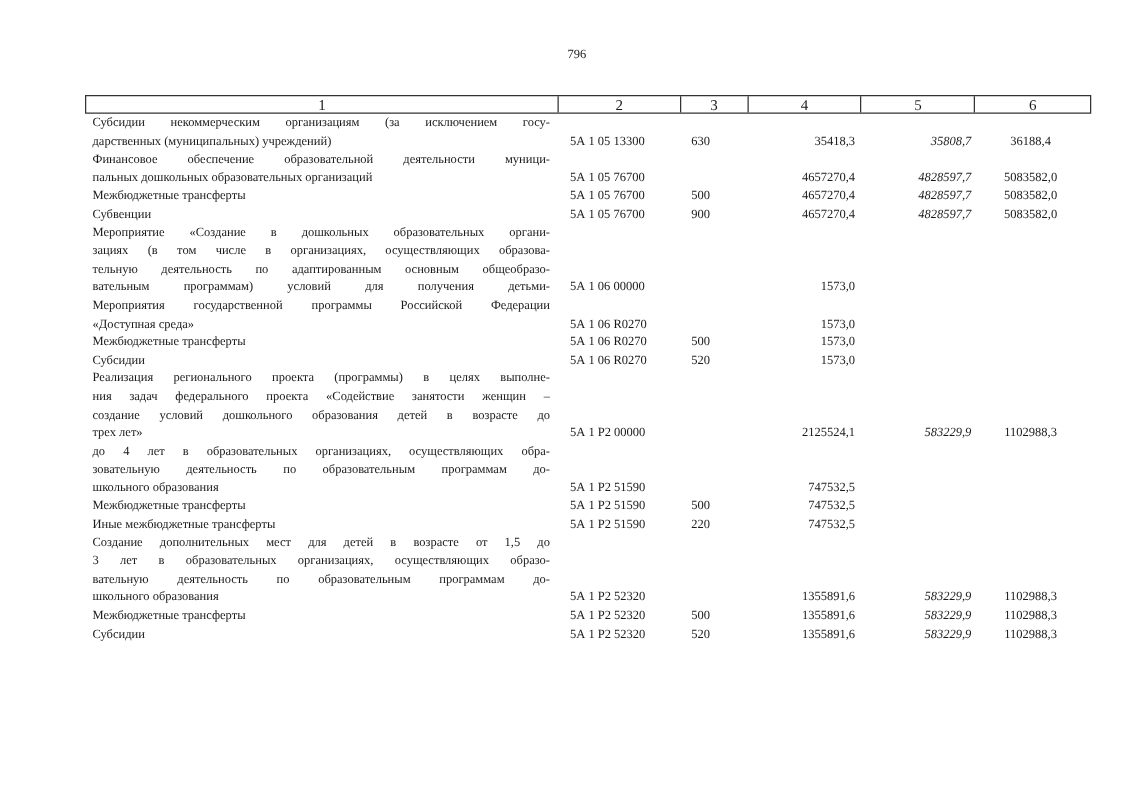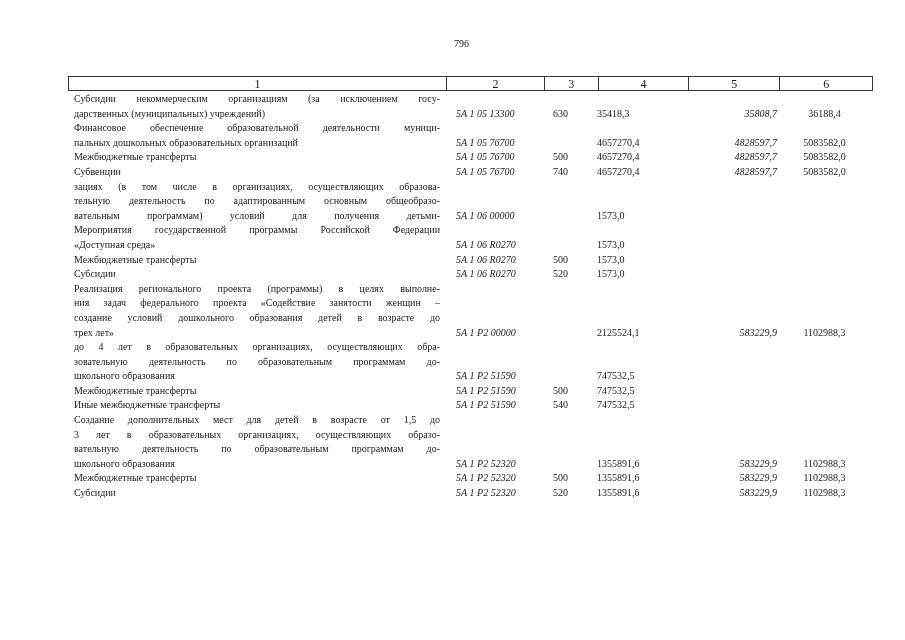--- a/index.html
+++ b/index.html
@@ -11,23 +11,23 @@
   .th { box-sizing: border-box; border-right: 1px solid #333; text-align: center;
         font-size: 12px; line-height: 14px; }
   .th:last-child { border-right: none; }
   .c1 { width: 379px; } .c2 { width: 98px; } .c3 { width: 54px; }
   .c4 { width: 91px; } .c5 { width: 91px; } .c6 { width: 92px; }
   .rows { position: absolute; top: 92px; left: 68px; width: 805px; }
   .row { display: flex; align-items: flex-end; font-size: 10px; line-height: 14.6px; }
   .cell-name { width: 372px; padding-left: 6px; text-align: justify; box-sizing: border-box; }
   .cell-name .line { display: block; text-align: justify; text-align-last: justify; white-space: nowrap; }
   .cell-name .line.last { text-align-last: left; }
-  .cell-code { width: 103px; padding-left: 16px; box-sizing: border-box; white-space: nowrap; font-style: italic; }
+  .cell-code { width: 103px; padding-left: 16px; box-sizing: border-box; white-space: nowrap; }
   .cell-type { width: 54px; padding-left: 10px; box-sizing: border-box; }
-  .cell-v4 { width: 91px; box-sizing: border-box; padding-right: 4px; font-family: Liberation Serif, serif; }
+  .cell-v4 { width: 91px; text-align: right; box-sizing: border-box; padding-right: 4px; font-family: Liberation Serif, serif; }
   .cell-v5 { width: 91px; text-align: right; box-sizing: border-box; padding-right: 2px; font-style: italic; }
   .cell-v6 { width: 91px; text-align: center; box-sizing: border-box; padding-right: 0px; }
 </style>
 </head>
 <body>
 
 <div class="page-number">796</div>
 
 <div class="table-header">
   <div class="th c1">1</div>
@@ -69,27 +69,28 @@
       <div class="cell-type">500</div>
       <div class="cell-v4">4657270,4</div>
       <div class="cell-v5">4828597,7</div>
       <div class="cell-v6">5083582,0</div>
     </div>
     <div class="row">
       <div class="cell-name">
         <span class="line last">Субвенции</span>
       </div>
       <div class="cell-code">5А 1 05 76700</div>
-      <div class="cell-type">740</div>
+      <div class="cell-type">900</div>
       <div class="cell-v4">4657270,4</div>
       <div class="cell-v5">4828597,7</div>
       <div class="cell-v6">5083582,0</div>
     </div>
     <div class="row">
       <div class="cell-name">
+        <span class="line">Мероприятие «Создание в дошкольных образовательных органи-</span>
         <span class="line">зациях (в том числе в организациях, осуществляющих образова-</span>
         <span class="line">тельную деятельность по адаптированным основным общеобразо-</span>
         <span class="line">вательным программам) условий для получения детьми-</span>
       </div>
       <div class="cell-code">5А 1 06 00000</div>
       <div class="cell-type"></div>
       <div class="cell-v4">1573,0</div>
       <div class="cell-v5"></div>
       <div class="cell-v6"></div>
     </div>
@@ -157,21 +158,21 @@
       <div class="cell-type">500</div>
       <div class="cell-v4">747532,5</div>
       <div class="cell-v5"></div>
       <div class="cell-v6"></div>
     </div>
     <div class="row">
       <div class="cell-name">
         <span class="line last">Иные межбюджетные трансферты</span>
       </div>
       <div class="cell-code">5А 1 Р2 51590</div>
-      <div class="cell-type">540</div>
+      <div class="cell-type">220</div>
       <div class="cell-v4">747532,5</div>
       <div class="cell-v5"></div>
       <div class="cell-v6"></div>
     </div>
     <div class="row">
       <div class="cell-name">
         <span class="line">Создание дополнительных мест для детей в возрасте от 1,5 до</span>
         <span class="line">3 лет в образовательных организациях, осуществляющих образо-</span>
         <span class="line">вательную деятельность по образовательным программам до-</span>
         <span class="line last">школьного образования</span>

